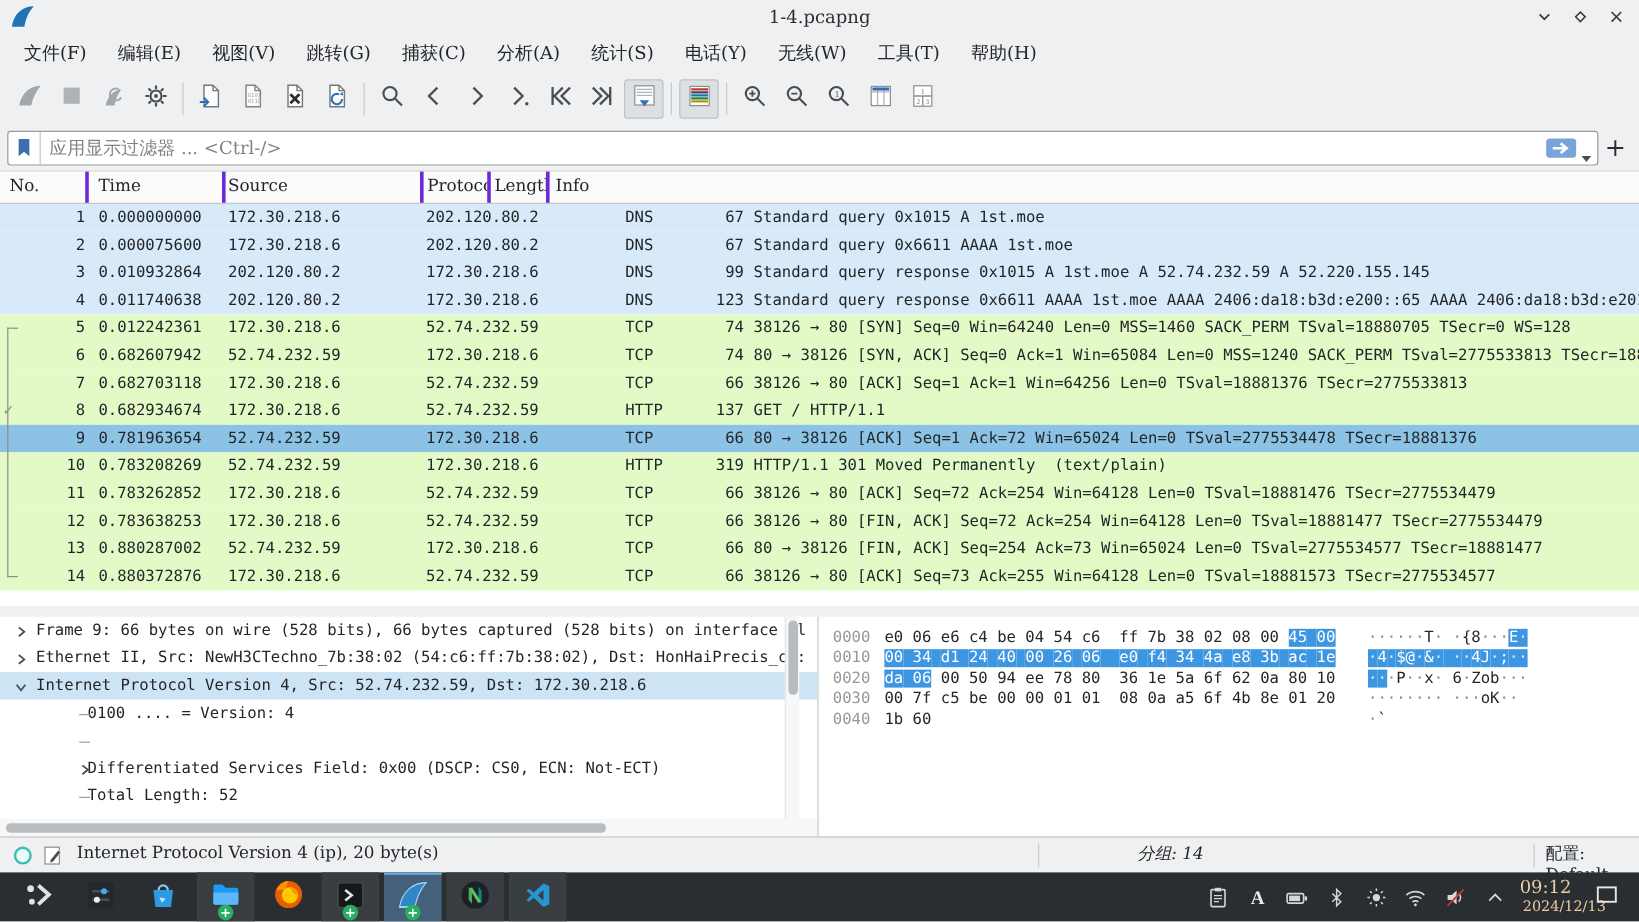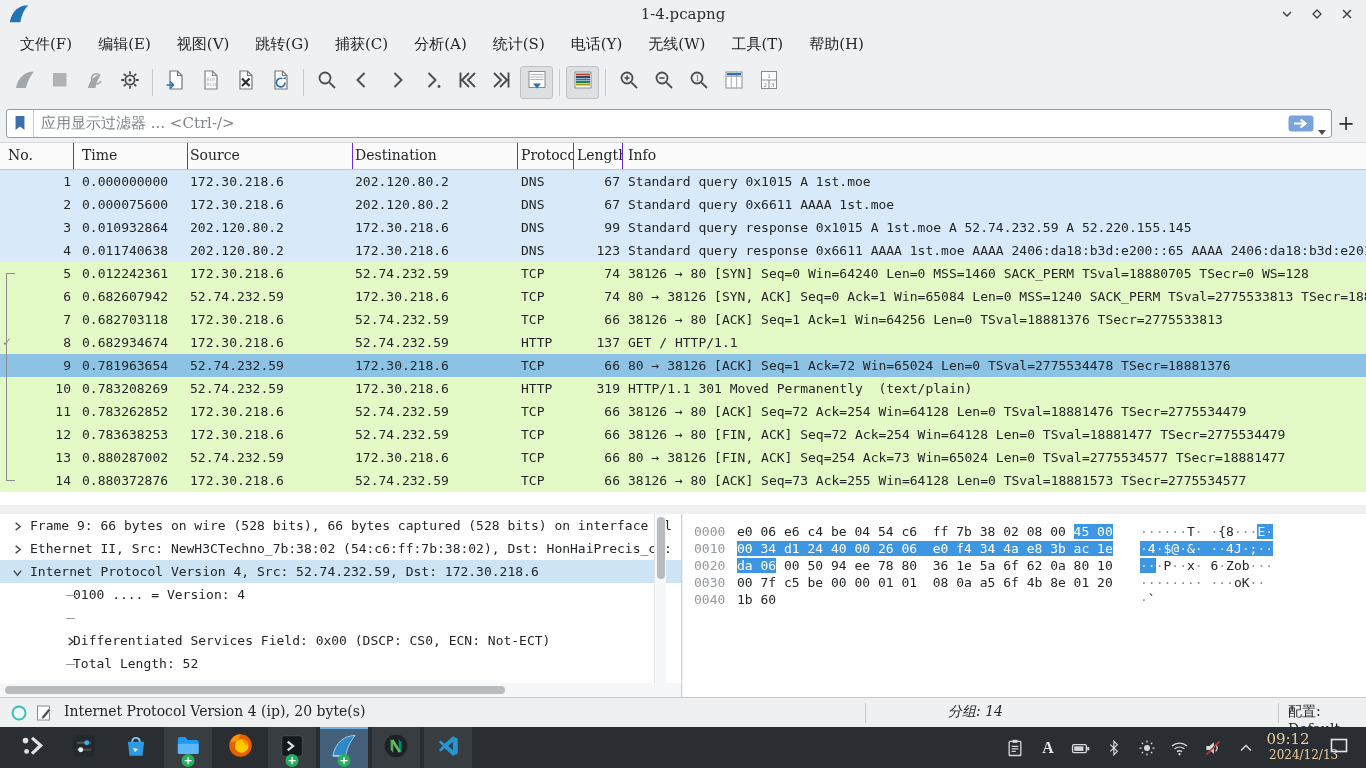--- a/index.html
+++ b/index.html
@@ -29,21 +29,21 @@
   .filterbar { position:absolute; top:104px; left:0; width:1366px; height:38px; display:flex; align-items:center; padding:0 6px; }
   .filter-input { position:relative; flex:1; height:29px; background:#ffffff; border:1px solid #999c9f; border-radius:3px; display:flex; align-items:center; }
   .filter-bmk { width:27px; height:100%; display:flex; align-items:center; justify-content:center; border-right:1px solid #c4c6c8; }
   .filter-ph { margin-left:7px; font-size:15px; color:#7f8388; }
   .filter-apply { position:absolute; right:17px; top:5px; }
   .filter-caret { position:absolute; right:4px; top:11px; }
   .filter-add { width:28px; text-align:center; font-size:21px; color:#2b2e31; line-height:29px; }
 
   
   .pkt-header { position:absolute; top:142px; left:0; width:1366px; height:28px; background:#fbfbfb; border-top:1px solid #d4d6d8; border-bottom:1px solid #c4c6c8; display:flex; font-size:14px; }
-  .pcol { height:100%; border-right:1px solid #6d28d9; padding-top:4px; overflow:hidden; white-space:nowrap; }
+  .pcol { height:100%; border-right:3px solid #6d28d9; padding-top:4px; overflow:hidden; white-space:nowrap; }
   .pkt-list { position:absolute; top:170px; left:0; width:1366px; height:335px; background:#ffffff; font-size:13px; }
   .prow { height:23px; display:flex; align-items:center; white-space:pre; }
   .prow.dns  { background:#d8e9f9; }
   .prow.tcp  { background:#e4fac6; }
   .prow.sel  { background:#8cc3e4; }
   .pcell { overflow:hidden; white-space:pre; }
   .bracket { position:absolute; background:#8a8d90; }
   .bracket-check { position:absolute; font-size:12px; color:#8a8d90; font-family:"DejaVu Sans",sans-serif; }
 
   .splitter { position:absolute; top:505px; left:0; width:1366px; height:9px; background:#eff0f1; }
@@ -322,21 +322,20 @@
           <path d="M1 1l4 5 4-5z" fill="#4a4d50"></path>
         </svg></span>
   </div>
   <div class="filter-add">+</div>
 </div>
 
 <div class="pkt-header" id="pkt-header">
     <div class="pcol" style="width: 74px; padding-left: 8px;">No.</div>
     <div class="pcol" style="width: 114px; padding-left: 8px;">Time</div>
     <div class="pcol" style="width: 165px; padding-left: 2px;">Source</div>
-    <div class="pcol" style="width: 165px; padding-left: 2px;">Destination</div>
     <div class="pcol" style="width: 56px; padding-left: 3px;">Protocol</div>
     <div class="pcol" style="width: 49px; padding-left: 3px;">Length</div>
     <div class="pcol" style="flex: 1 1 0%; border-right: none; padding-left: 5px;">Info</div>
   </div>
 <div class="pkt-list mono" id="pkt-list">
     <div class="prow dns"><span class="pcell" style="width: 74px; text-align: right; padding-right: 3px;">1</span><span class="pcell" style="width: 114px; padding-left: 8px;">0.000000000</span><span class="pcell" style="width: 165px; padding-left: 2px;">172.30.218.6</span><span class="pcell" style="width: 165px; padding-left: 2px;">202.120.80.2</span><span class="pcell" style="width: 56px; padding-left: 3px;">DNS</span><span class="pcell" style="width: 49px; text-align: right; padding-right: 3px;">67</span><span class="pcell" style="flex: 1 1 0%; padding-left: 5px;">Standard query 0x1015 A 1st.moe</span></div>
     <div class="prow dns"><span class="pcell" style="width: 74px; text-align: right; padding-right: 3px;">2</span><span class="pcell" style="width: 114px; padding-left: 8px;">0.000075600</span><span class="pcell" style="width: 165px; padding-left: 2px;">172.30.218.6</span><span class="pcell" style="width: 165px; padding-left: 2px;">202.120.80.2</span><span class="pcell" style="width: 56px; padding-left: 3px;">DNS</span><span class="pcell" style="width: 49px; text-align: right; padding-right: 3px;">67</span><span class="pcell" style="flex: 1 1 0%; padding-left: 5px;">Standard query 0x6611 AAAA 1st.moe</span></div>
     <div class="prow dns"><span class="pcell" style="width: 74px; text-align: right; padding-right: 3px;">3</span><span class="pcell" style="width: 114px; padding-left: 8px;">0.010932864</span><span class="pcell" style="width: 165px; padding-left: 2px;">202.120.80.2</span><span class="pcell" style="width: 165px; padding-left: 2px;">172.30.218.6</span><span class="pcell" style="width: 56px; padding-left: 3px;">DNS</span><span class="pcell" style="width: 49px; text-align: right; padding-right: 3px;">99</span><span class="pcell" style="flex: 1 1 0%; padding-left: 5px;">Standard query response 0x1015 A 1st.moe A 52.74.232.59 A 52.220.155.145</span></div>
     <div class="prow dns"><span class="pcell" style="width: 74px; text-align: right; padding-right: 3px;">4</span><span class="pcell" style="width: 114px; padding-left: 8px;">0.011740638</span><span class="pcell" style="width: 165px; padding-left: 2px;">202.120.80.2</span><span class="pcell" style="width: 165px; padding-left: 2px;">172.30.218.6</span><span class="pcell" style="width: 56px; padding-left: 3px;">DNS</span><span class="pcell" style="width: 49px; text-align: right; padding-right: 3px;">123</span><span class="pcell" style="flex: 1 1 0%; padding-left: 5px;">Standard query response 0x6611 AAAA 1st.moe AAAA 2406:da18:b3d:e200::65 AAAA 2406:da18:b3d:e201</span></div>
     <div class="prow tcp"><span class="pcell" style="width: 74px; text-align: right; padding-right: 3px;">5</span><span class="pcell" style="width: 114px; padding-left: 8px;">0.012242361</span><span class="pcell" style="width: 165px; padding-left: 2px;">172.30.218.6</span><span class="pcell" style="width: 165px; padding-left: 2px;">52.74.232.59</span><span class="pcell" style="width: 56px; padding-left: 3px;">TCP</span><span class="pcell" style="width: 49px; text-align: right; padding-right: 3px;">74</span><span class="pcell" style="flex: 1 1 0%; padding-left: 5px;">38126 → 80 [SYN] Seq=0 Win=64240 Len=0 MSS=1460 SACK_PERM TSval=18880705 TSecr=0 WS=128</span></div>

